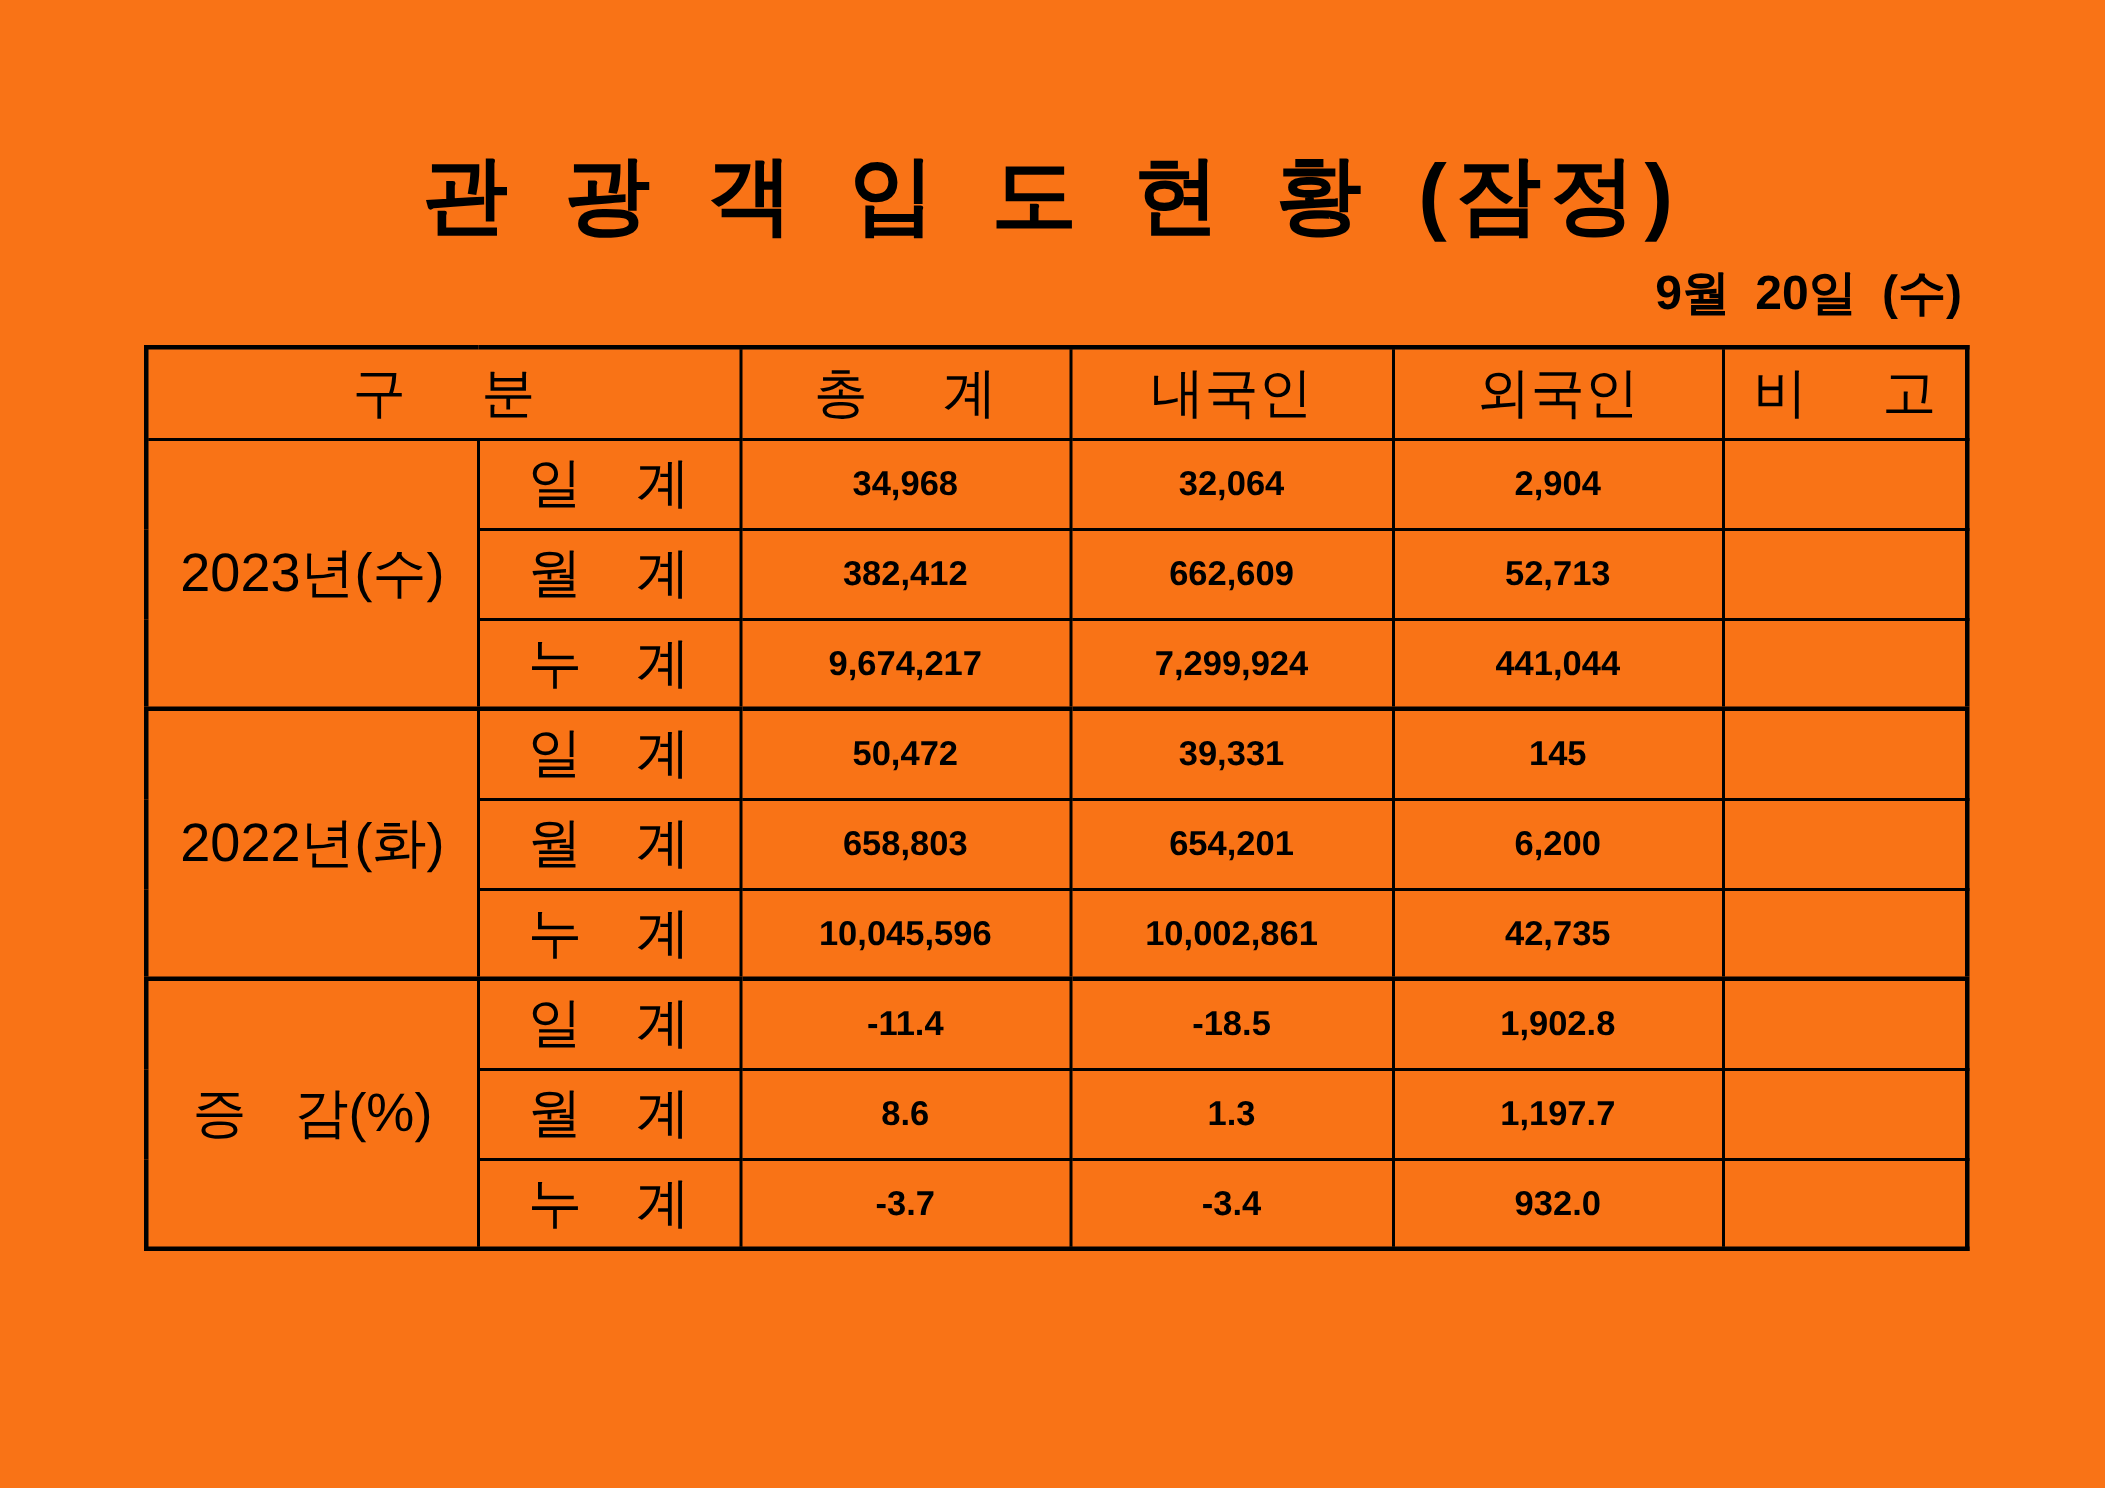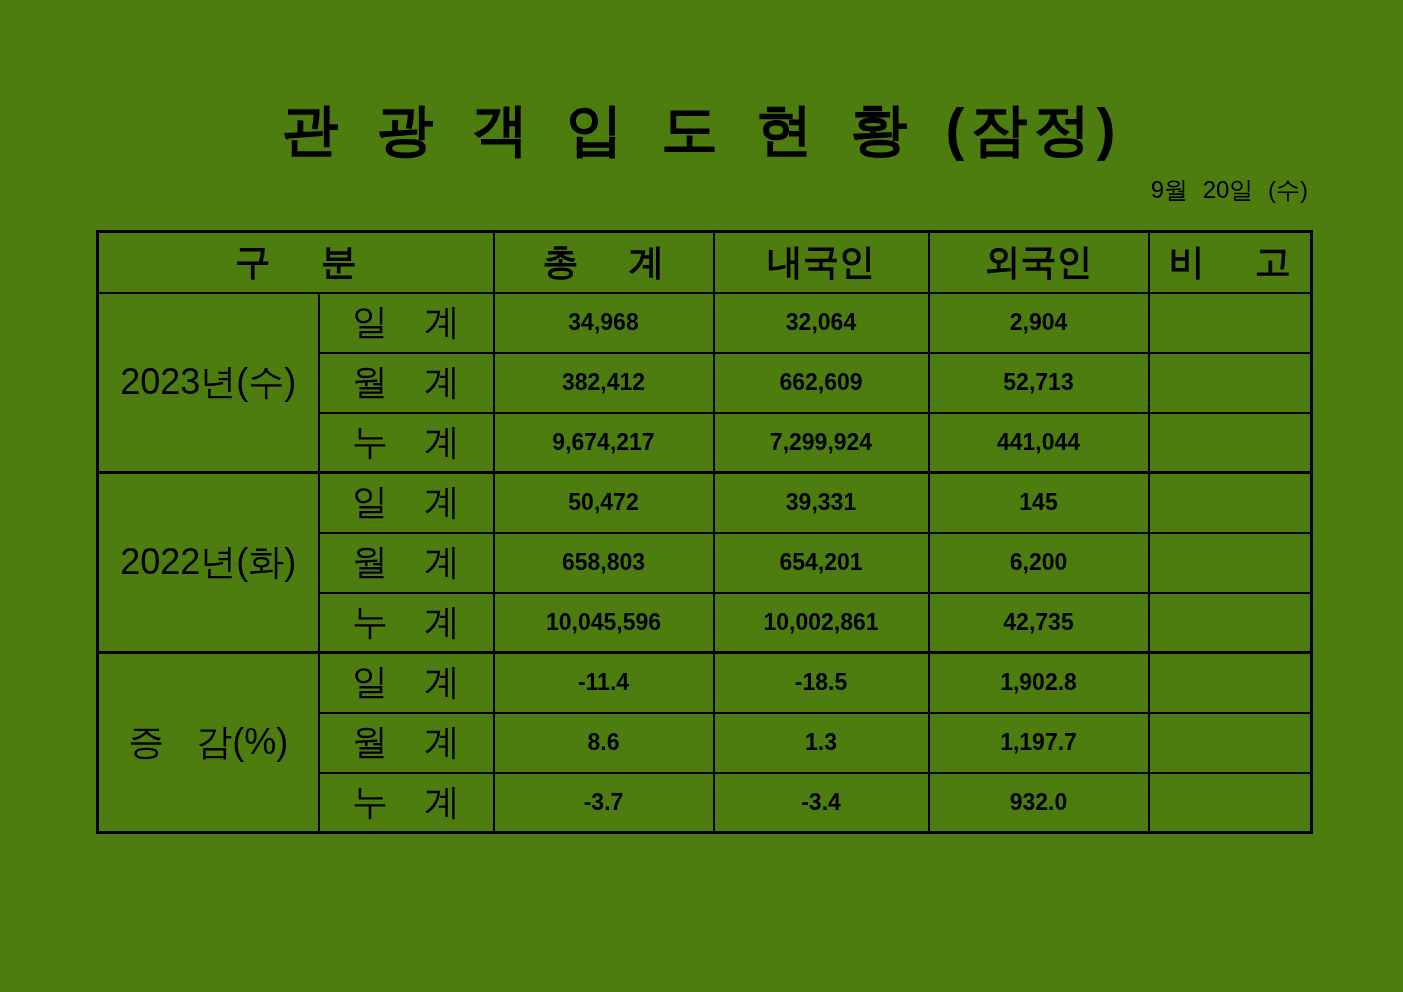--- a/index.html
+++ b/index.html
@@ -3,39 +3,39 @@
 <meta charset="utf-8">
 <style>
   * { margin: 0; padding: 0; box-sizing: border-box; }
   html, body { background: #ffffff; }
   body {
     width: 1403px; height: 992px;
     position: relative;
     color: #000;
     font-family: "Liberation Sans", sans-serif;
   }
-  .page { position: absolute; inset: 0; background: #4d7c0f; }
+  .page { position: absolute; inset: 0; background: #f97316; }
 
   .doc-title {
     position: absolute;
     top: 92px; left: 0; right: 0;
     text-align: center;
     font-size: 57px;
     font-weight: 800;
     letter-spacing: 6px;
     word-spacing: 10px;
     white-space: nowrap;
   }
 
   .doc-date {
     position: absolute;
     top: 174px;
     right: 95px;
-    font-size: 24px;
-    font-weight: 400;
+    font-size: 32px;
+    font-weight: 700;
     word-spacing: 8px;
     white-space: nowrap;
   }
 
   table.stats {
     position: absolute;
     top: 230px; left: 96px;
     width: 1214px;
     border-collapse: collapse;
     table-layout: fixed;
@@ -48,21 +48,21 @@
     padding: 0;
     overflow: hidden;
     white-space: nowrap;
   }
   tr.hdr { height: 61px; }
   tr.row { height: 60px; }
   tr.group-start td { border-top: 3px solid #000; }
 
   td.hdr-cell {
     font-size: 36px;
-    font-weight: 700;
+    font-weight: 400;
     word-spacing: 40px;
   }
   td.year-cell {
     font-size: 36px;
     font-weight: 400;
     word-spacing: 22px;
   }
   td.sub-cell {
     font-size: 36px;
     font-weight: 400;

